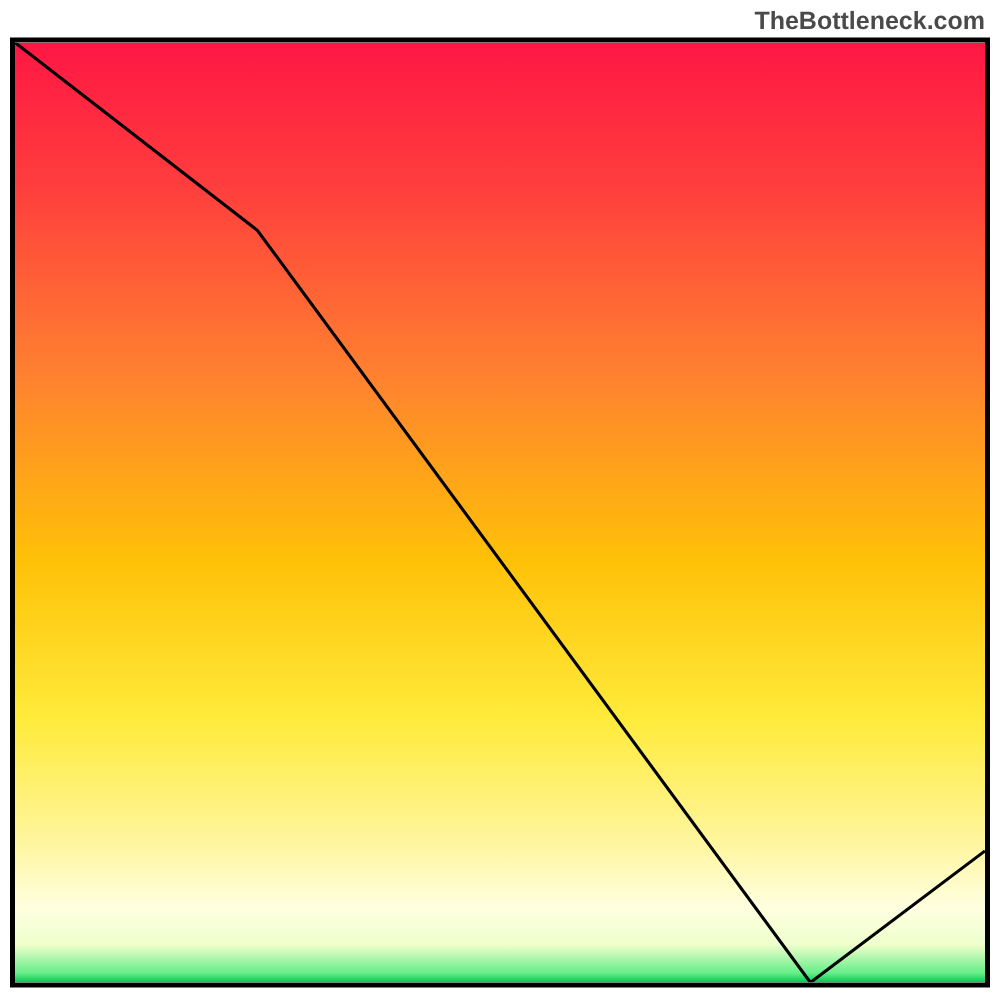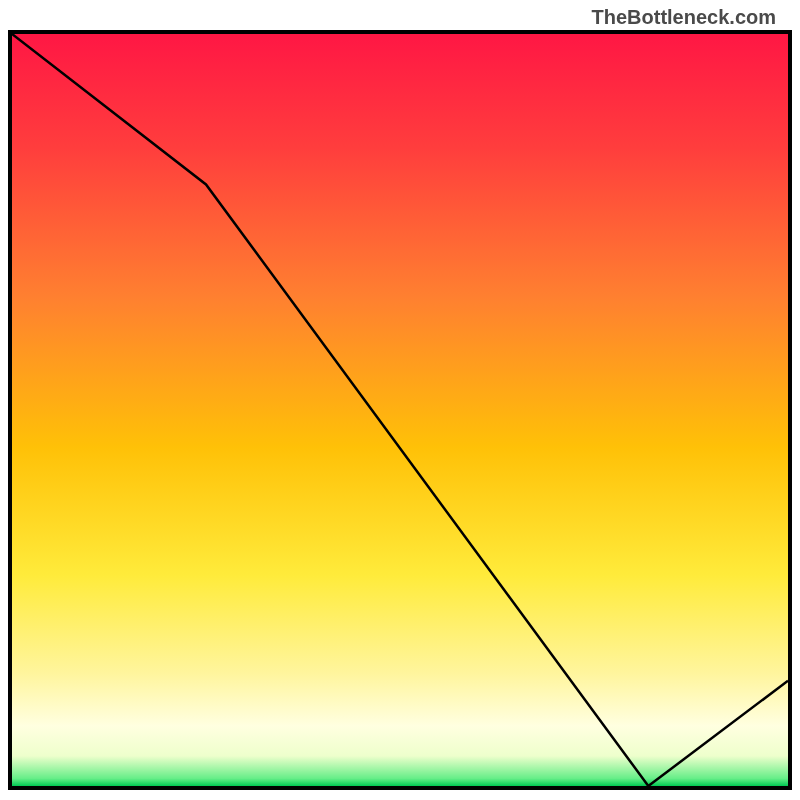--- a/index.html
+++ b/index.html
@@ -12,21 +12,21 @@
     overflow: hidden;
   }
   .chart-container {
     position: relative;
     width: 800px;
     height: 800px;
   }
   .attribution {
     position: absolute;
     top: 6px;
-    right: 24px;
+    right: 12px;
     font-size: 20px;
     font-weight: bold;
     color: #4a4a4a;
     z-index: 10;
   }
   .plot-frame {
     position: absolute;
     top: 30px;
     left: 8px;
     width: 784px;

